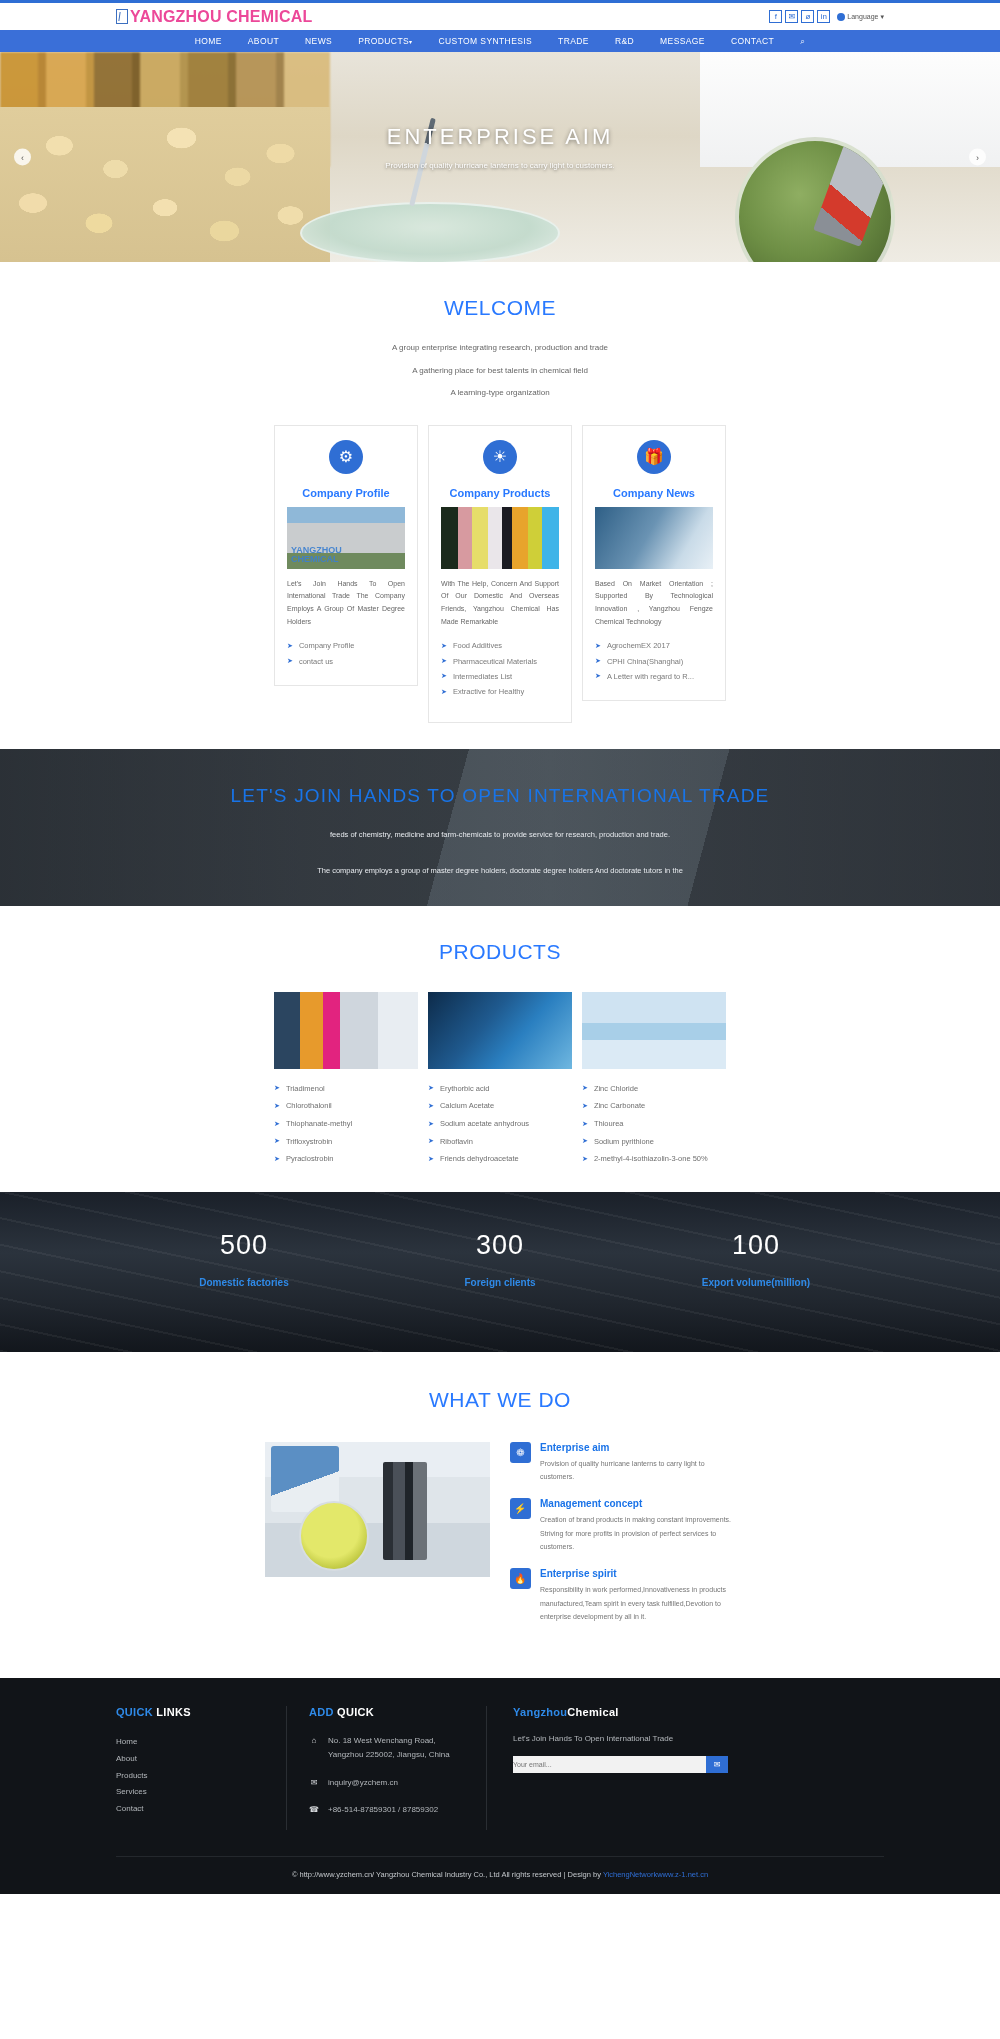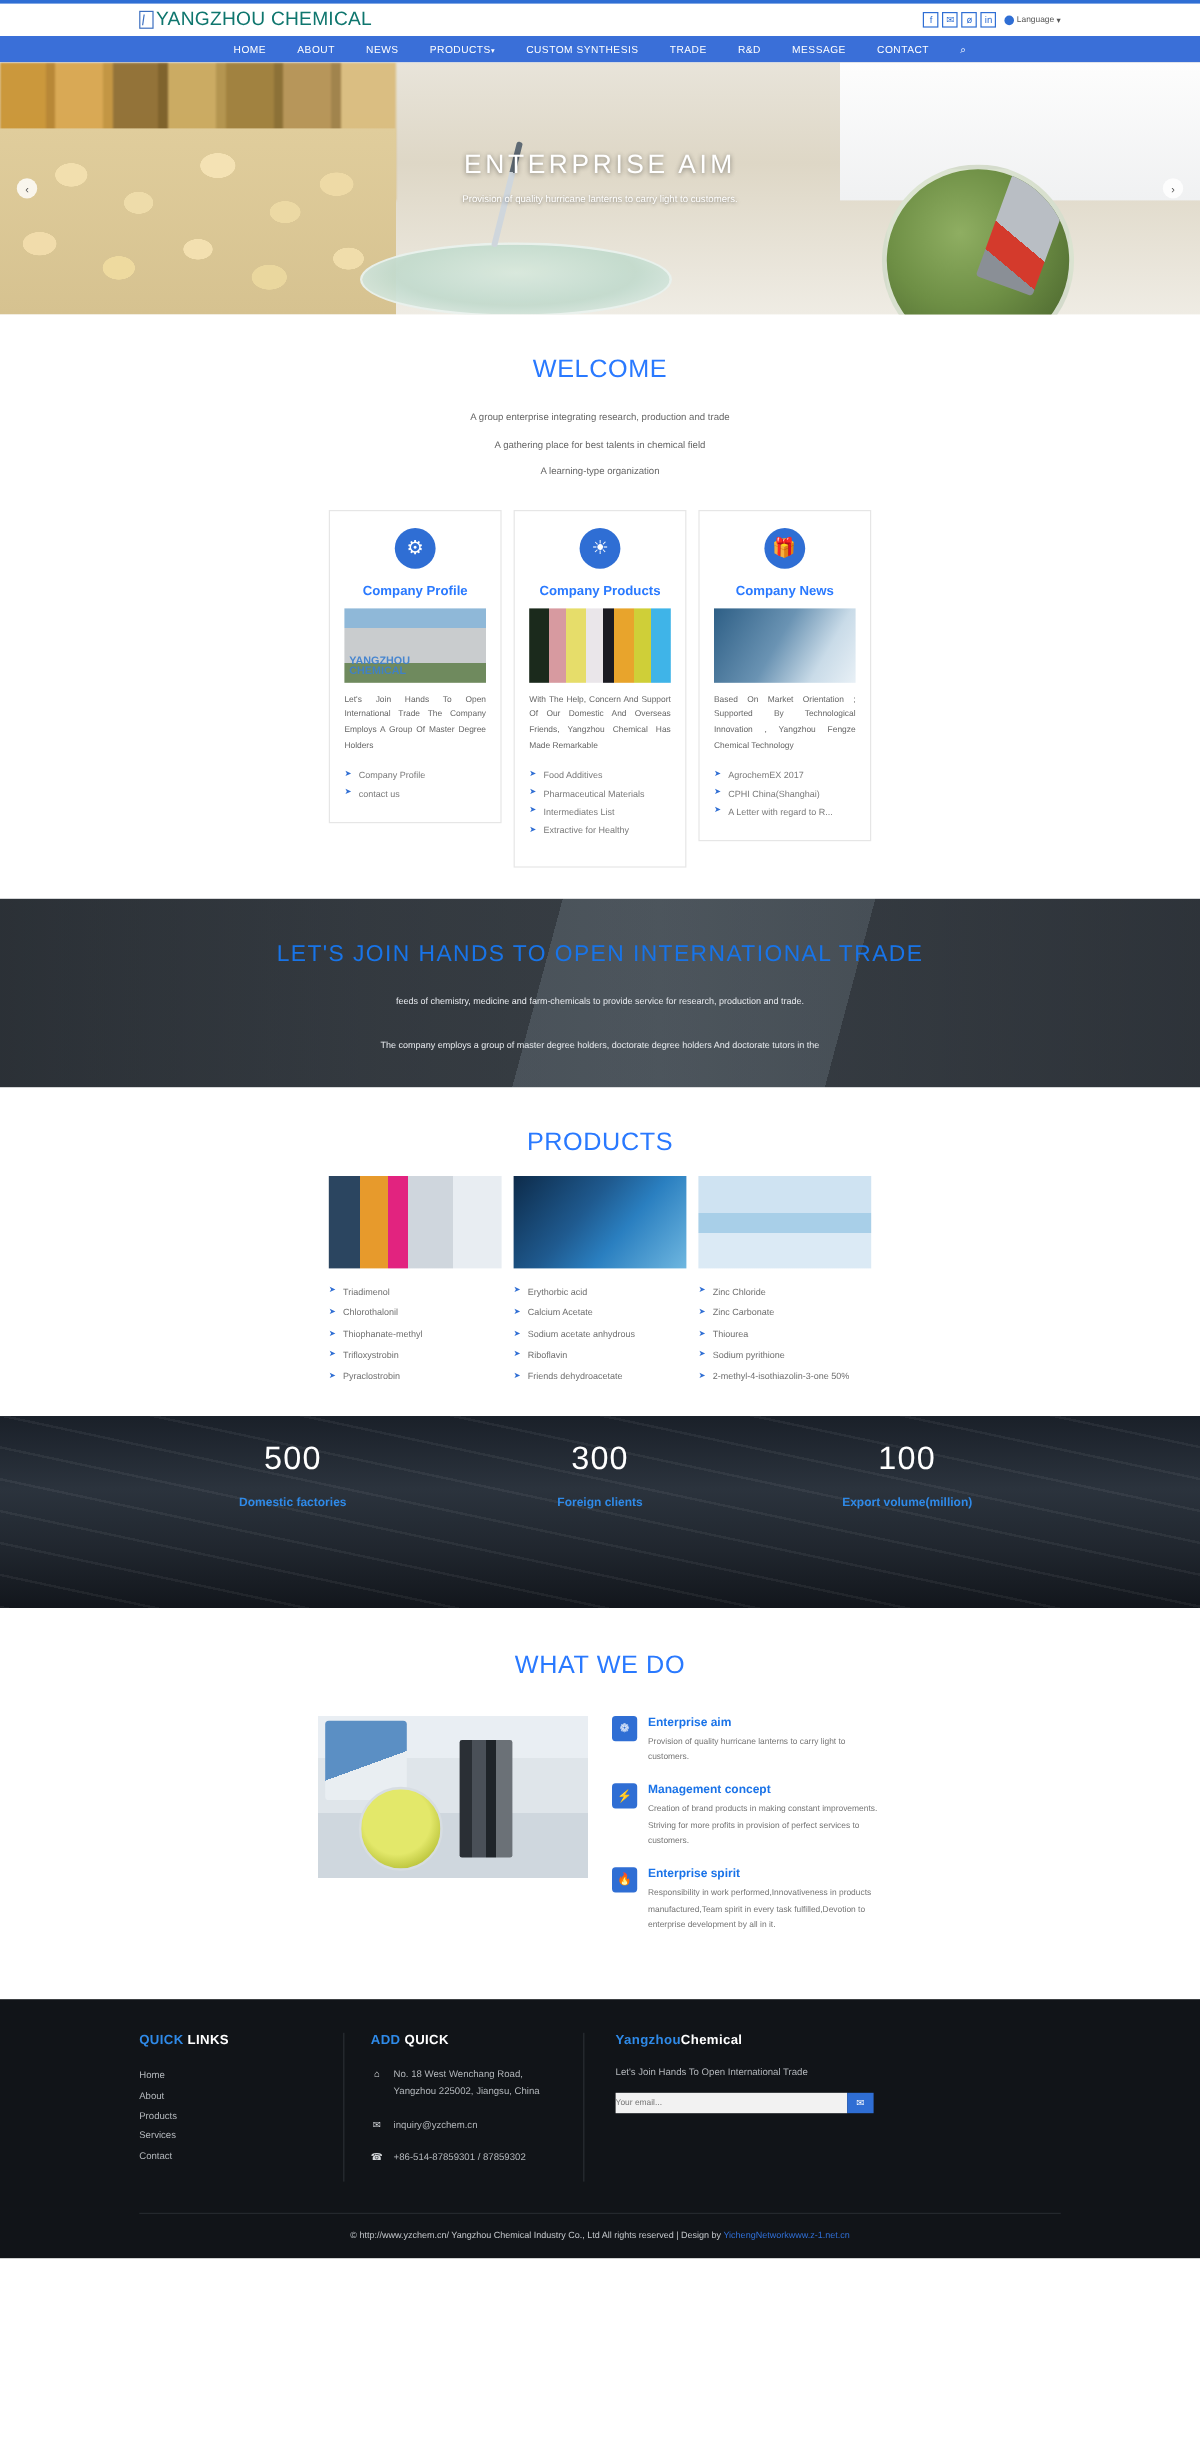--- a/index.html
+++ b/index.html
@@ -15,21 +15,21 @@
   .topbar { border-top: 3px solid #2f6ed4; background:#fff; height: 30px; display:flex; align-items:center; }
   .topbar-inner { width:768px; margin:0 auto; display:flex; align-items:center; justify-content:space-between; }
   .brand { display:flex; align-items:center; gap:2px; }
   .brand-mark {
     width: 12px; height: 15px; border: 1.5px solid #3c6fc0; position:relative; flex:0 0 auto;
   }
   .brand-mark:after {
     content:""; position:absolute; left:2px; top:2px; width:7px; height:9px;
     border-left:1.5px solid #3c6fc0; transform: skewX(-8deg);
   }
-  .brand-text { font-size: 16px; color:#0f766e; letter-spacing:.2px; font-weight:400; white-space:nowrap;}
+  .brand-text { font-size: 16px; color:#ec4899; letter-spacing:.2px; font-weight:700; white-space:nowrap;}
   .top-right { display:flex; align-items:center; gap:3px; }
   .soc {
     width:13px; height:13px; border:1px solid #2f6ed4; color:#2f6ed4;
     font-size:8px; display:flex; align-items:center; justify-content:center; line-height:1;
     background:#fff; cursor:pointer;
   }
   .lang { display:flex; align-items:center; gap:2px; font-size:7px; color:#555; margin-left:4px; cursor:pointer;}
   .globe { width:8px;height:8px;border-radius:50%;background:#2f6ed4; display:inline-block;}
 
   
@@ -138,35 +138,35 @@
   .banner { margin-top:26px; height:157px; position:relative; overflow:hidden;
     background:linear-gradient(to right,#3b4148 0%,#4d545c 30%,#555d64 55%,#3e444b 100%); }
   .banner:before { content:""; position:absolute; inset:0;
     background:linear-gradient(105deg, rgba(30,35,40,.55) 0 45%, rgba(60,70,78,.35) 45% 70%, rgba(35,40,46,.6) 70%);}
   .banner-inner { position:relative; width:768px; margin:0 auto; padding-top:34px; text-align:center; }
   .banner h2 { font-size:19px; color:#1874e8; font-weight:400; letter-spacing:1.2px; line-height:1.35; }
   .banner p { font-size:7.5px; color:#e7eaee; line-height:2.3; margin-top:18px; }
 
   
   .products { padding:34px 0 0; text-align:center;}
-  .prod-grid { display:flex; justify-content:center; gap:10px; margin-top:16px; }
+  .prod-grid { display:flex; justify-content:center; gap:10px; margin-top:28px; }
   .prod-col { width:144px; text-align:left; }
   .prod-img { width:100%; height:77px; }
   .p1 { background:linear-gradient(to right,#2b4560 0 18%,#e79a2c 18% 34%,#e2237f 34% 46%,#cfd6dd 46% 72%,#e8edf2 72%); }
   .p2 { background:linear-gradient(130deg,#0d2b4a 0%,#1f5a8f 40%,#2a7fc0 62%,#6fb7e0 100%); }
   .p3 { background:linear-gradient(to bottom,#cfe3f2 0 40%,#a8cfe8 40% 62%,#dbeaf5 62%); }
   .prod-col ul { margin-top:11px; }
   .prod-col li { list-style:none; font-size:7.5px; color:#6f6f6f; line-height:2.35; display:flex; align-items:center; gap:6px; cursor:pointer;}
 
   
   .stats { margin-top:24px; height:160px; position:relative; overflow:hidden;
     background:linear-gradient(to bottom,#1a2029 0%,#2b333d 38%,#20262e 70%,#12161c 100%);}
   .stats:before{ content:""; position:absolute; inset:0;
     background:repeating-linear-gradient(12deg, rgba(255,255,255,.05) 0 2px, transparent 2px 26px);}
-  .stats-inner { position:relative; width:768px; margin:0 auto; display:flex; padding-top:20px;justify-content:flex-end; }
+  .stats-inner { position:relative; width:768px; margin:0 auto; display:flex; padding-top:38px;justify-content:flex-end; }
   .stat { flex:1; text-align:center; }
   .stat-num { font-size:27px; color:#fff; font-weight:400; letter-spacing:1px;}
   .stat-label { font-size:10px; color:#2f8ae8; font-weight:bold; margin-top:15px; line-height:1.45; }
 
   
   .wwd { padding:36px 0 40px; text-align:center; }
   .wwd-body { display:flex; justify-content:center; gap:20px; margin-top:30px; }
   .wwd-img { width:225px; height:135px; position:relative; overflow:hidden;
     background:linear-gradient(to bottom,#e9eef3 0 26%,#dfe5ea 26% 60%,#cfd7de 60%);}
   .wwd-img:before{ content:""; position:absolute; left:6px; top:4px; width:68px; height:66px;

